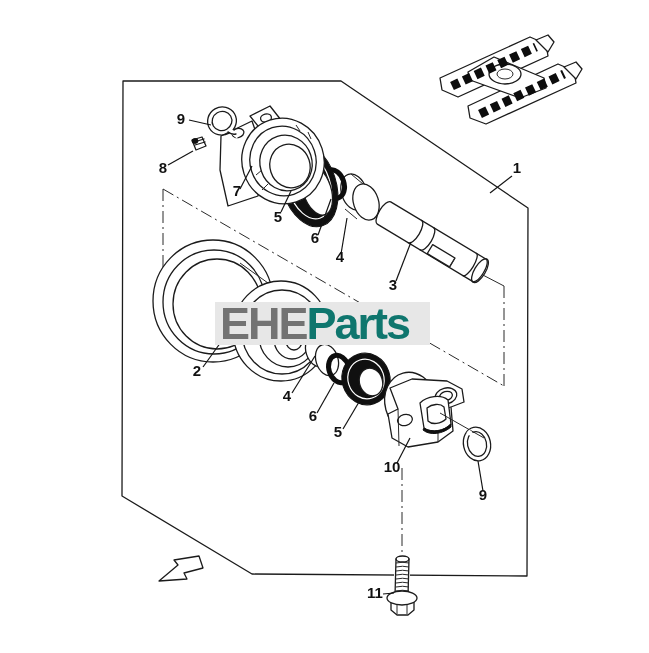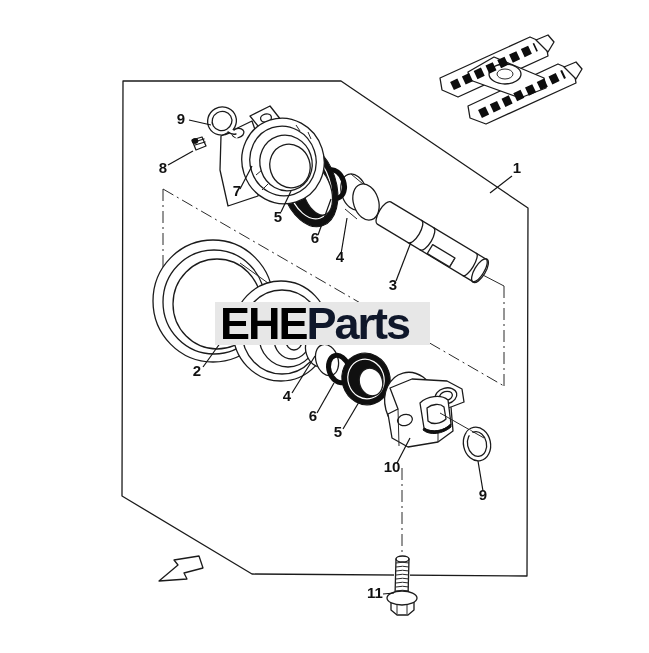--- a/index.html
+++ b/index.html
@@ -239,16 +239,16 @@
     <line class="leader" x1="483" y1="491" x2="478" y2="461"></line>
     <text x="483" y="500">9</text>
   </g>
   <g class="callout">
     <line class="leader" x1="383" y1="594" x2="394" y2="593"></line>
     <text x="375" y="598">11</text>
   </g>
 </svg>
 
 <div class="watermark" style="background-color: rgb(231, 231, 231);">
-  <span style="color: #000000;">EHE</span>
-      <span style="color: #0f172a;">Parts</span>
+  <span style="color: #737373;">EHE</span>
+      <span style="color: #0f766e;">Parts</span>
 </div>
 </div>
 
 </body></html>

